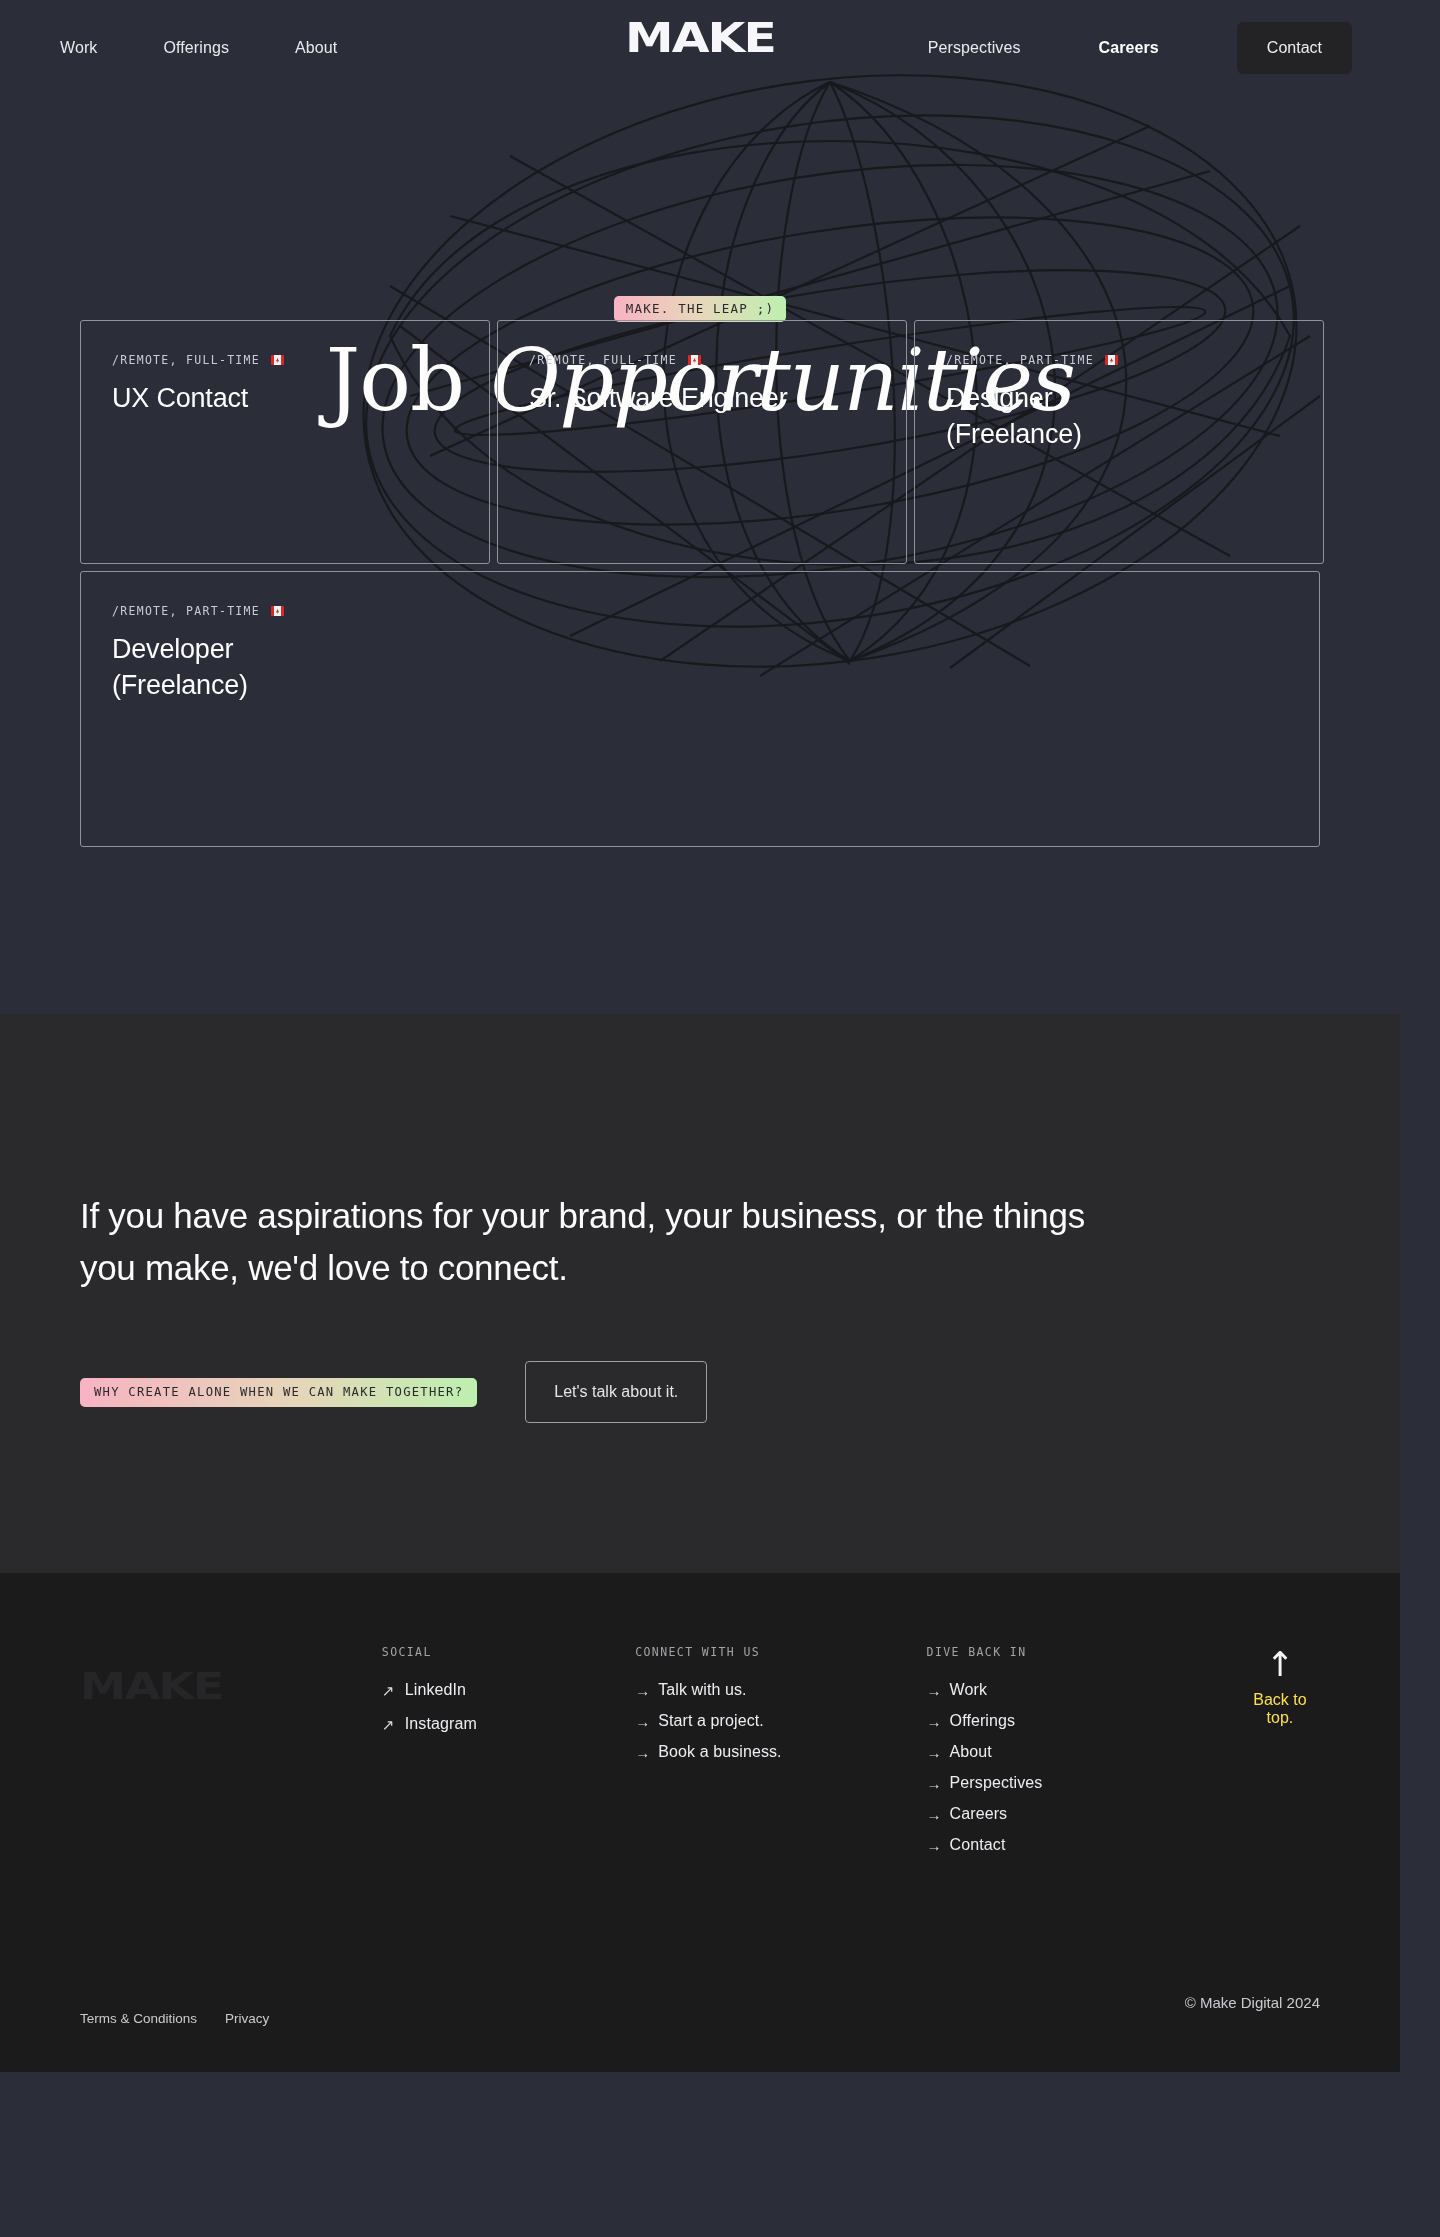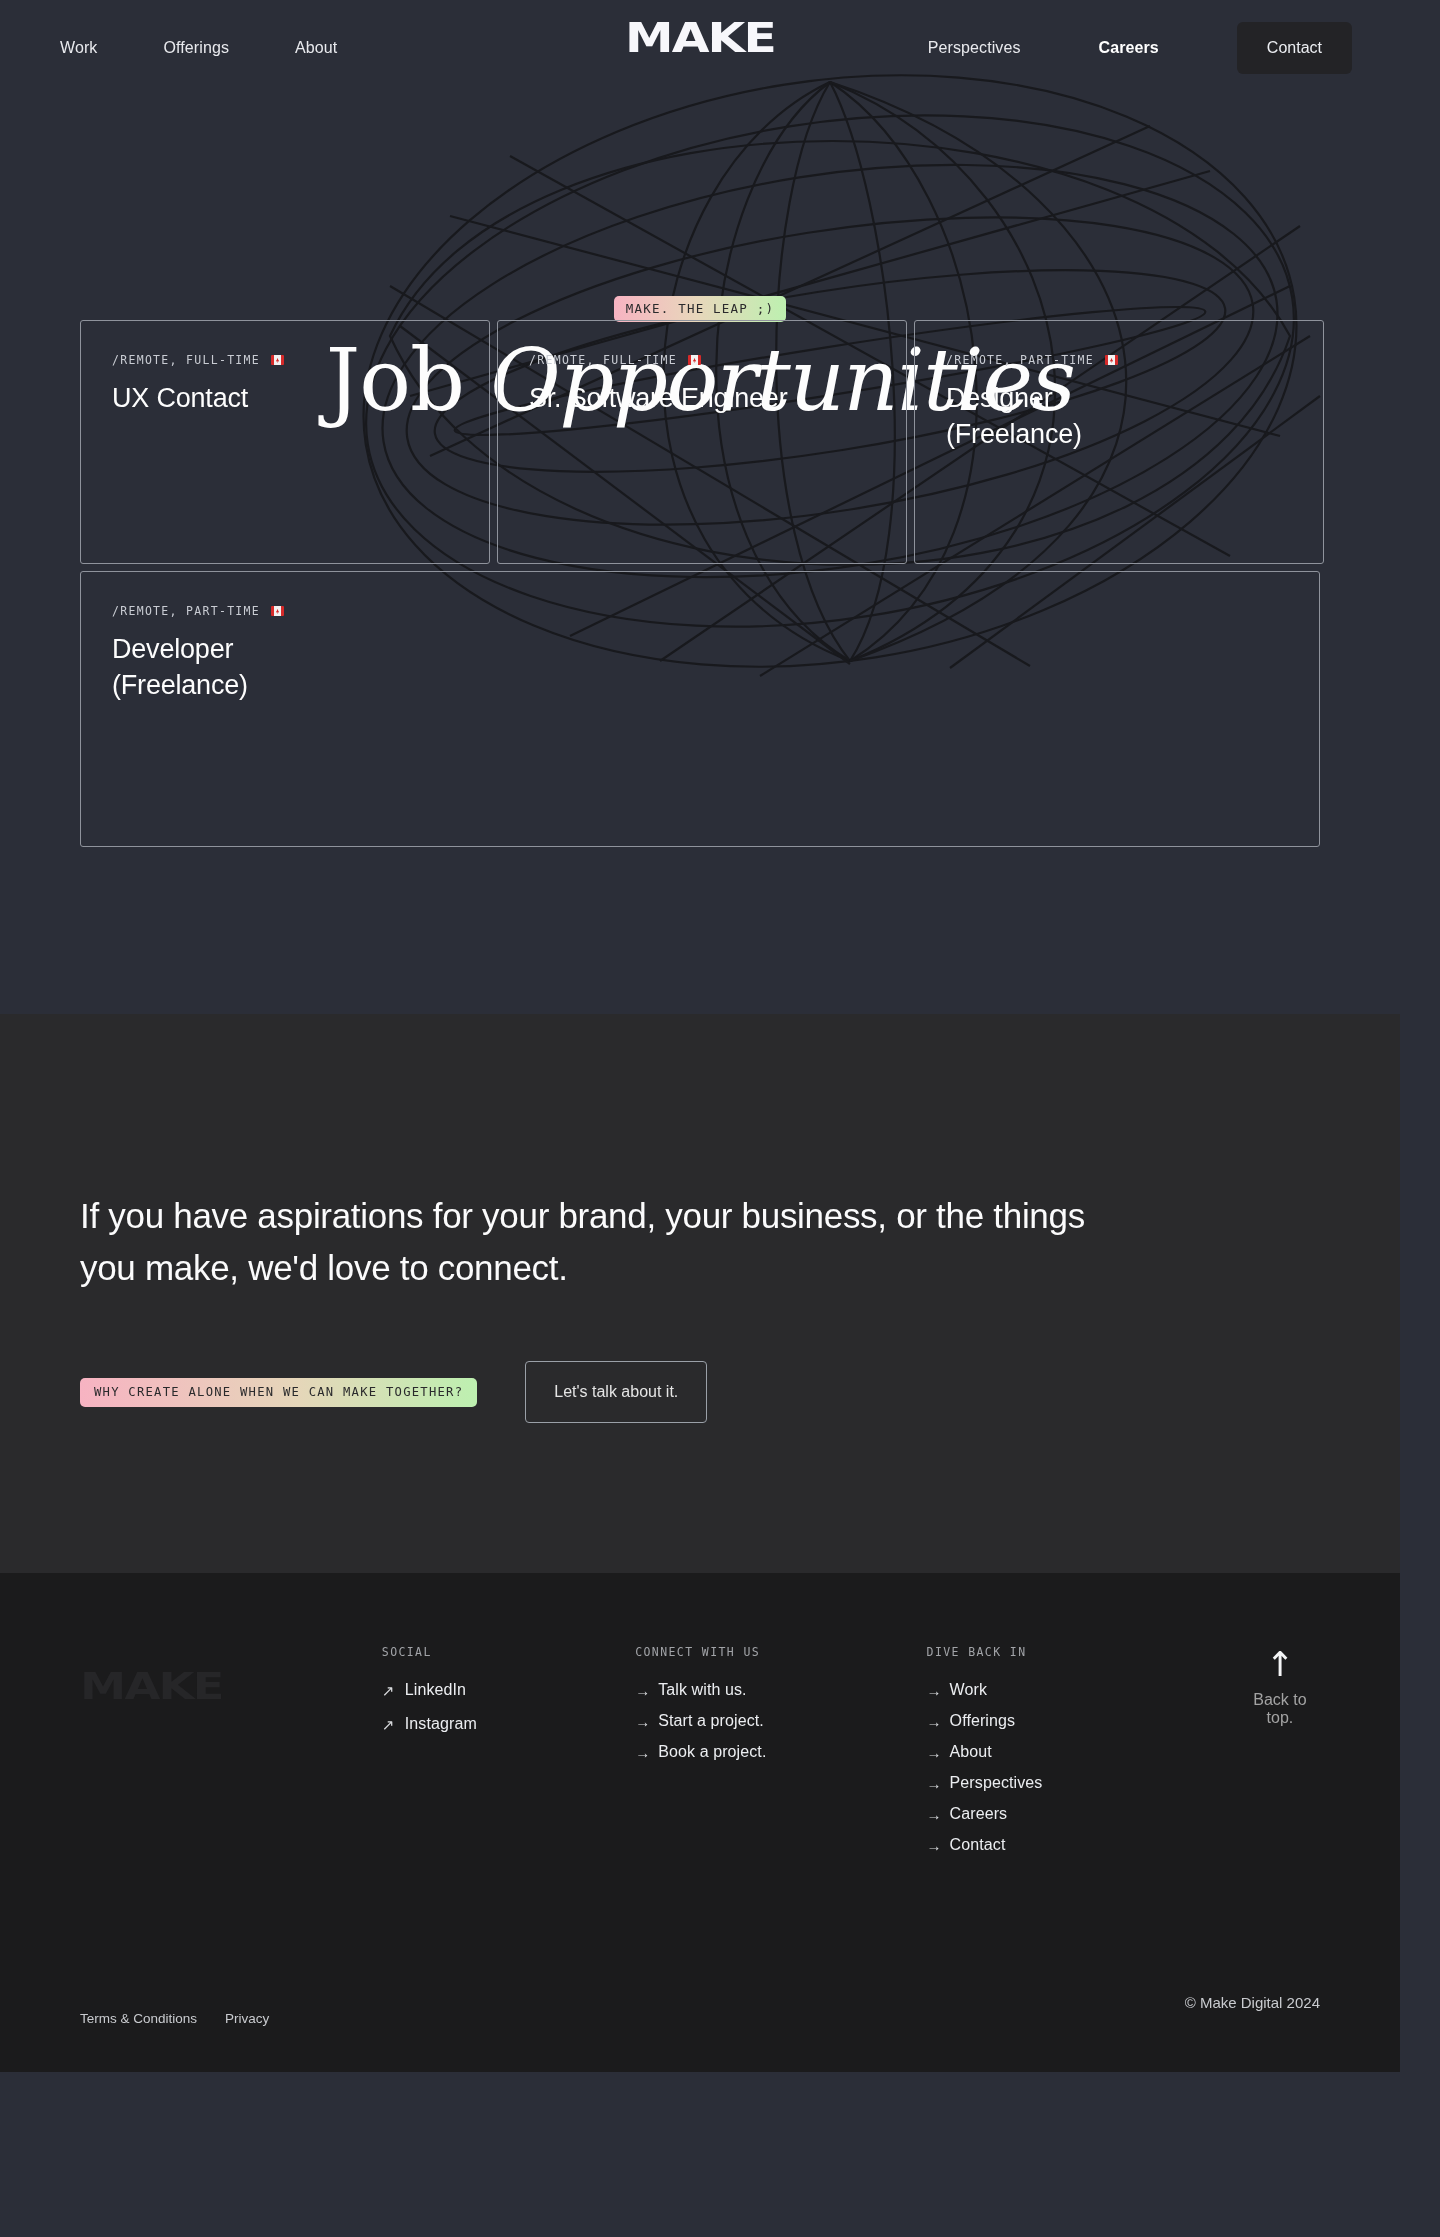--- a/index.html
+++ b/index.html
@@ -242,21 +242,21 @@
     display:block;
     font-size:34px;
     line-height:1;
     color:#f4f5f6;
     font-family:"DejaVu Sans", sans-serif;
   }
   .back-label{
     display:block;
     margin-top:10px;
     font-size:16px;
-    color:#a3a3a3;
+    color:#fde047;
   }
   .footer-bottom{
     display:flex; align-items:center;
     padding:112px 0 46px;
   }
   .legal{ display:flex; gap:28px; }
   .legal a{
     font-size:13.5px; color:#c9cbcf; text-decoration:none;margin-top:32px;
   }
   .copy{
@@ -404,21 +404,21 @@
         <a class="f-link">
           <span class="arr">→</span>
           <span>Talk with us.</span>
         </a>
         <a class="f-link" style="margin-top:12px">
           <span class="arr">→</span>
           <span>Start a project.</span>
         </a>
         <a class="f-link" style="margin-top:12px">
           <span class="arr">→</span>
-          <span>Book a project.</span>
+          <span>Book a business.</span>
         </a>
       </div>
 
       <div class="f-col dive">
         <div class="f-head">DIVE BACK IN</div>
         <a class="f-link">
           <span class="arr">→</span>
           <span>Work</span>
         </a>
         <a class="f-link" style="margin-top:9px">

